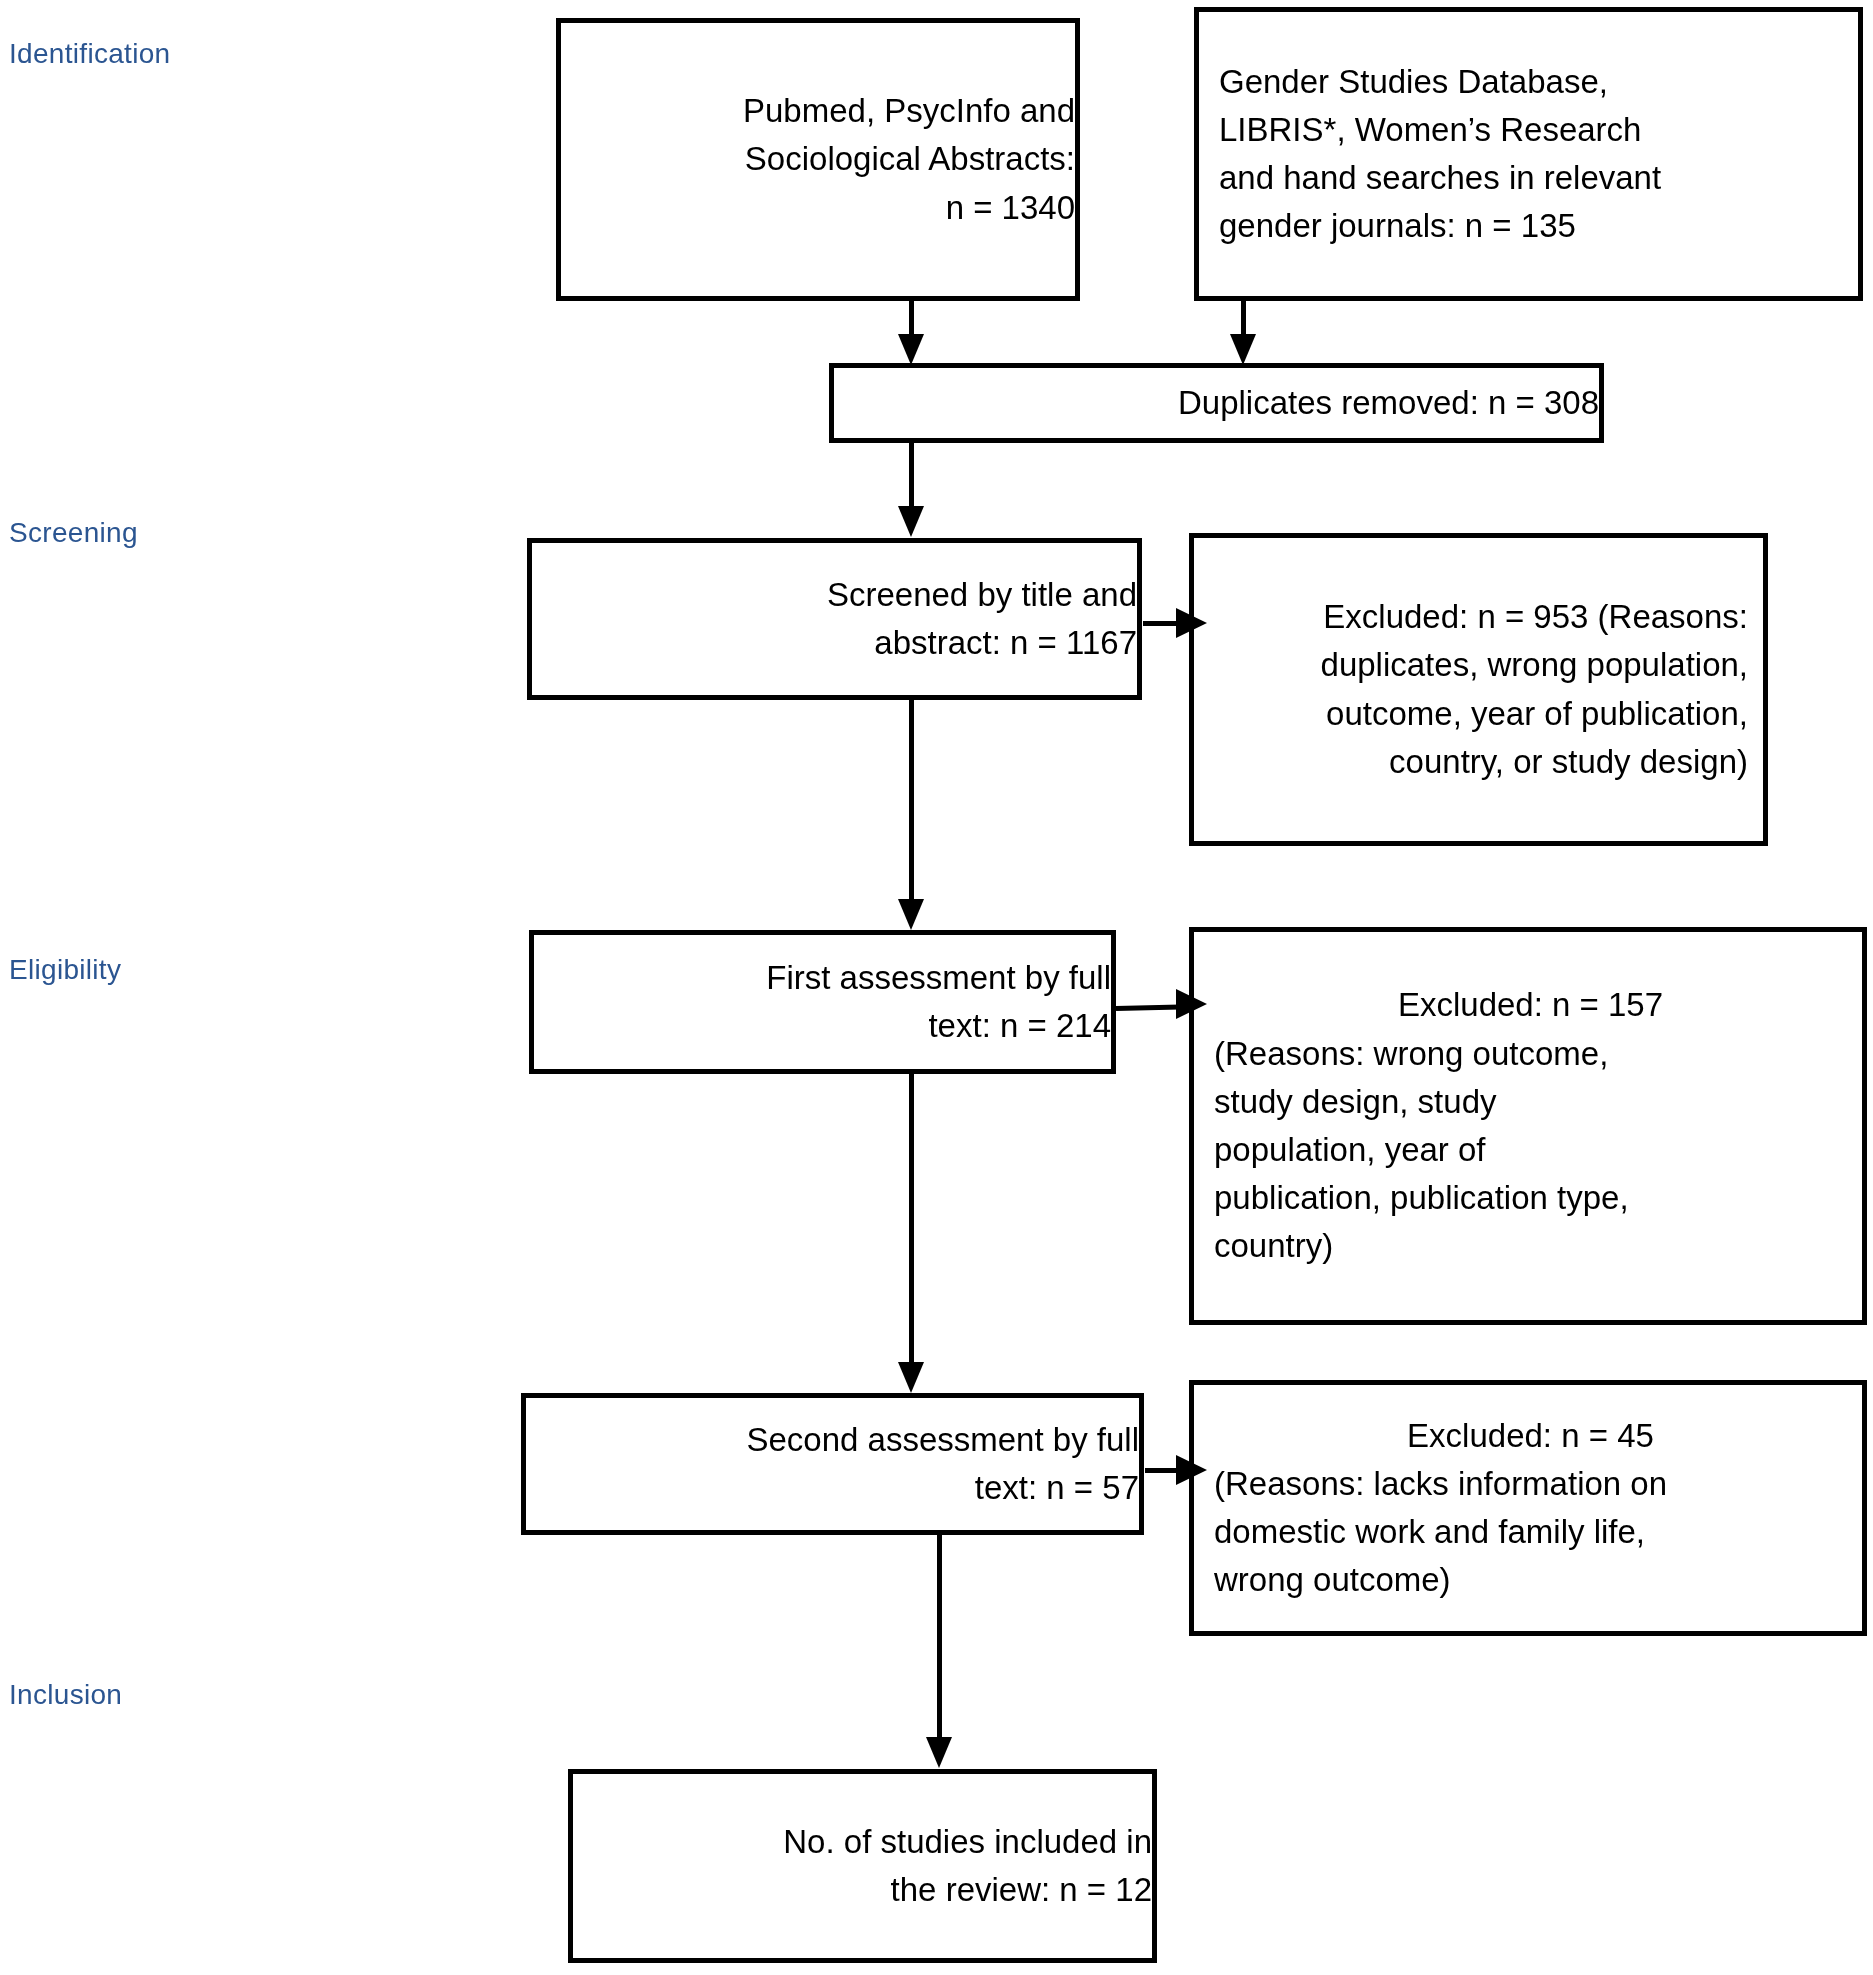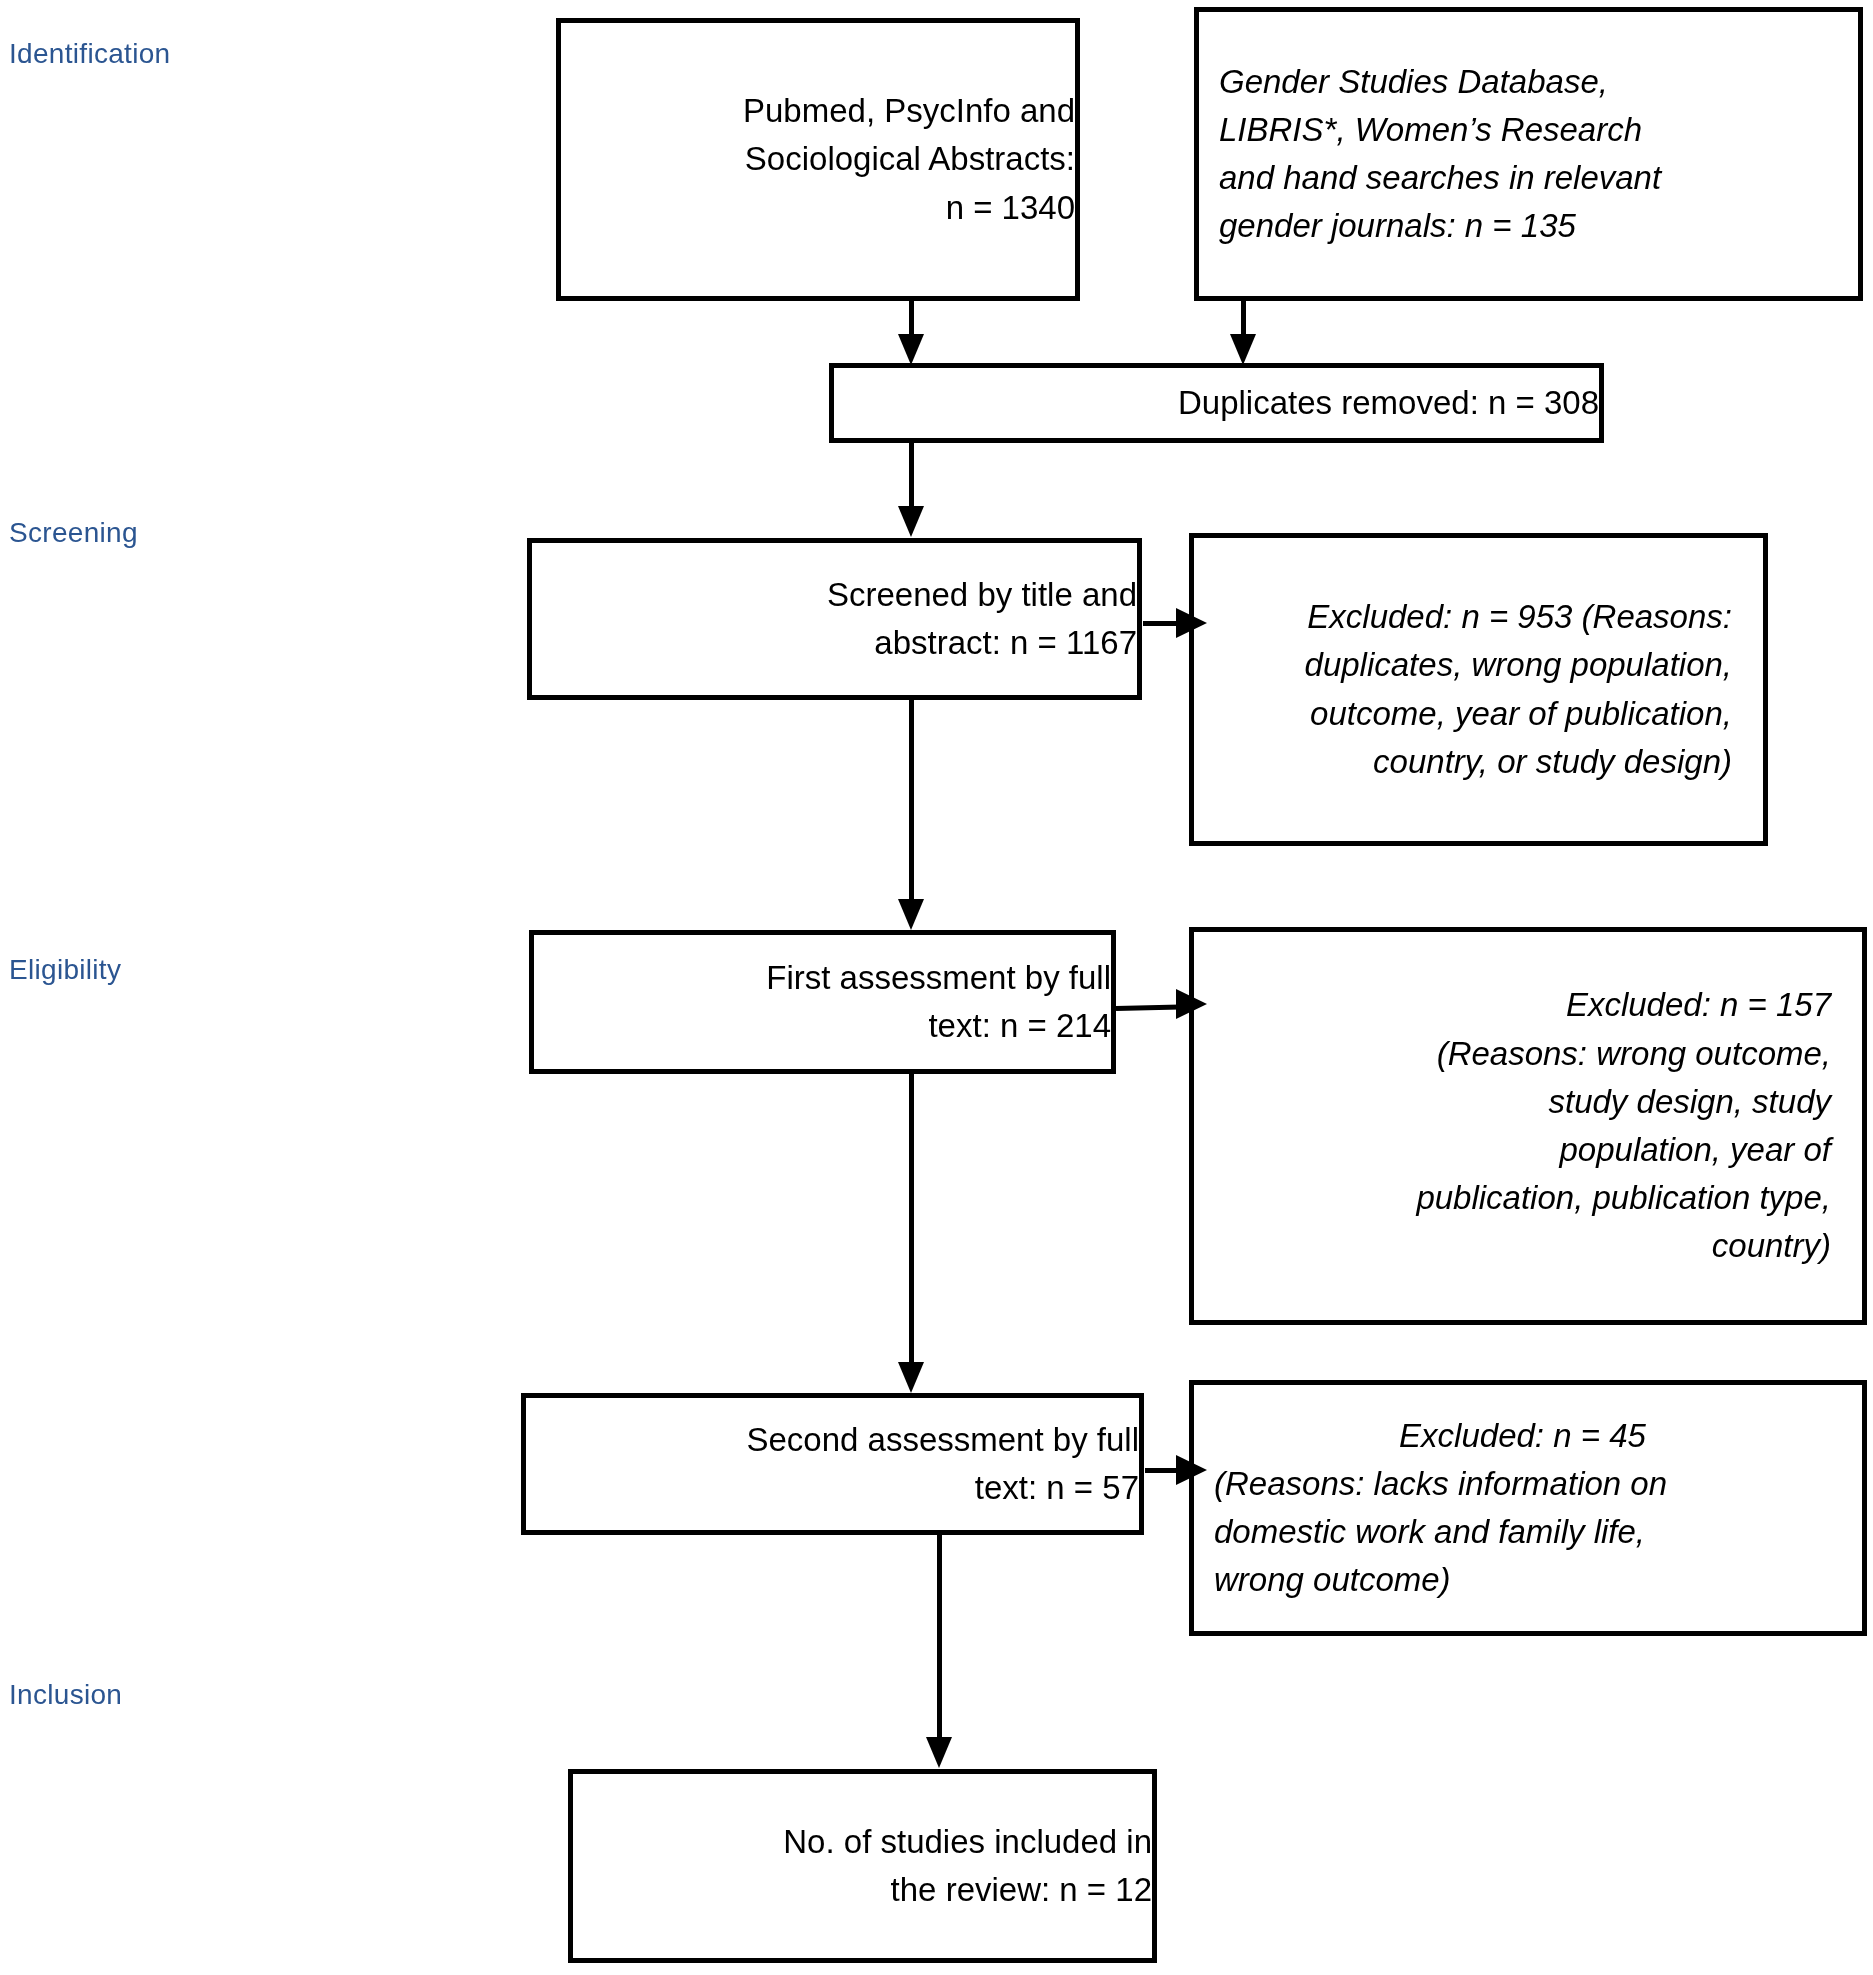--- a/index.html
+++ b/index.html
@@ -34,21 +34,21 @@
     justify-content:center;
     font-family:"Liberation Sans", sans-serif;
     font-size:33px;
     line-height:1.46;
     color:#000000;
   }
   .node .ln{display:block;}
   .node.center{align-items:flex-end;text-align:center;}
   .node.left{align-items:flex-start;text-align:left;}
   .pad-l{padding-left:20px;}
-  .pad-r{padding-right:31px;font-style:italic;}
+  .pad-r{padding-right:15px;}
   .node.mixed{align-items:stretch;text-align:left;}
   .node.mixed .first{text-align:center;display:block;}
 
   
   .vline{position:absolute;background:#000000;width:4.5px;}
   .hline{position:absolute;background:#000000;height:4.5px;}
   .arrow-down{
     position:absolute;
     width:0;height:0;
     border-left:13px solid transparent;
@@ -118,21 +118,21 @@
   <div class="arrow-right" style="left:1176px; top:608px;"></div>
 
   <div class="vline" style="left:909px; top:700px; height:201px;"></div>
   <div class="arrow-down" style="left:898px; top:899px;"></div>
 
   <div class="node center" style="left:529px; top:930px; width:587px; height:144px;">
     <span class="ln">First assessment by full</span>
     <span class="ln">text: n = 214</span>
   </div>
 
-  <div class="node mixed pad-l pad-r" style="left:1189px; top:927px; width:678px; height:398px;align-items:flex-end;">
+  <div class="node mixed pad-l pad-r" style="left:1189px; top:927px; width:678px; height:398px;">
     <span class="ln first">Excluded: n = 157</span>
     <span class="ln">(Reasons: wrong outcome,</span>
     <span class="ln">study design, study</span>
     <span class="ln">population, year of</span>
     <span class="ln">publication, publication type,</span>
     <span class="ln">country)</span>
   </div>
 
   <div class="hline" style="left:1116px; top:1006px; width:64px; transform:rotate(-1.3deg); transform-origin:left center;"></div>
   <div class="arrow-right" style="left:1176px; top:989px;"></div>

